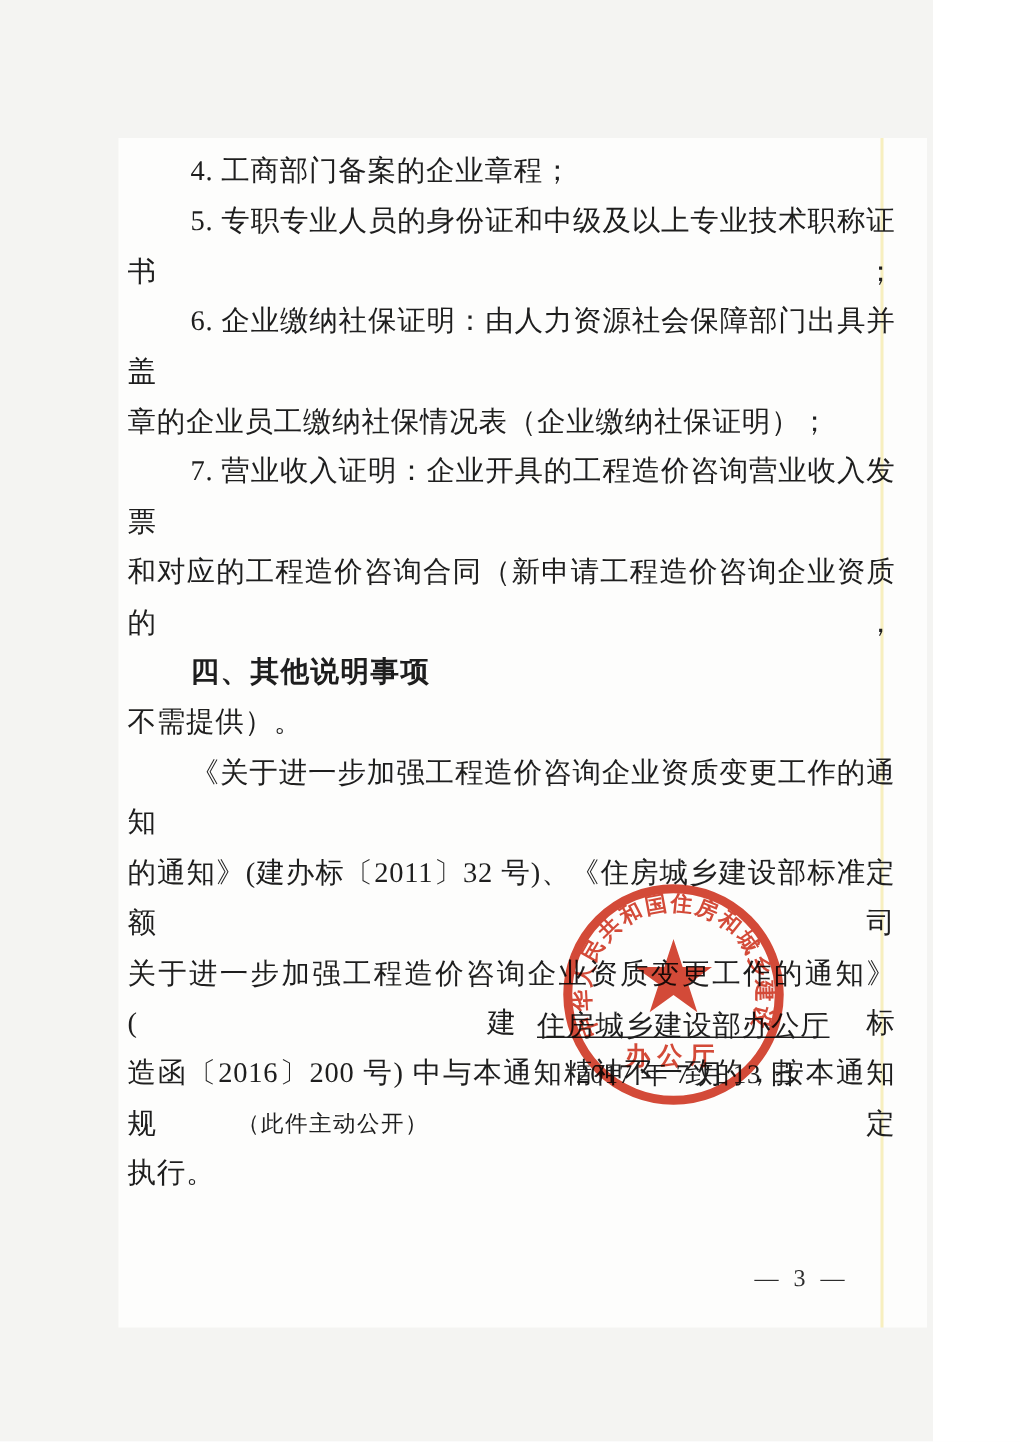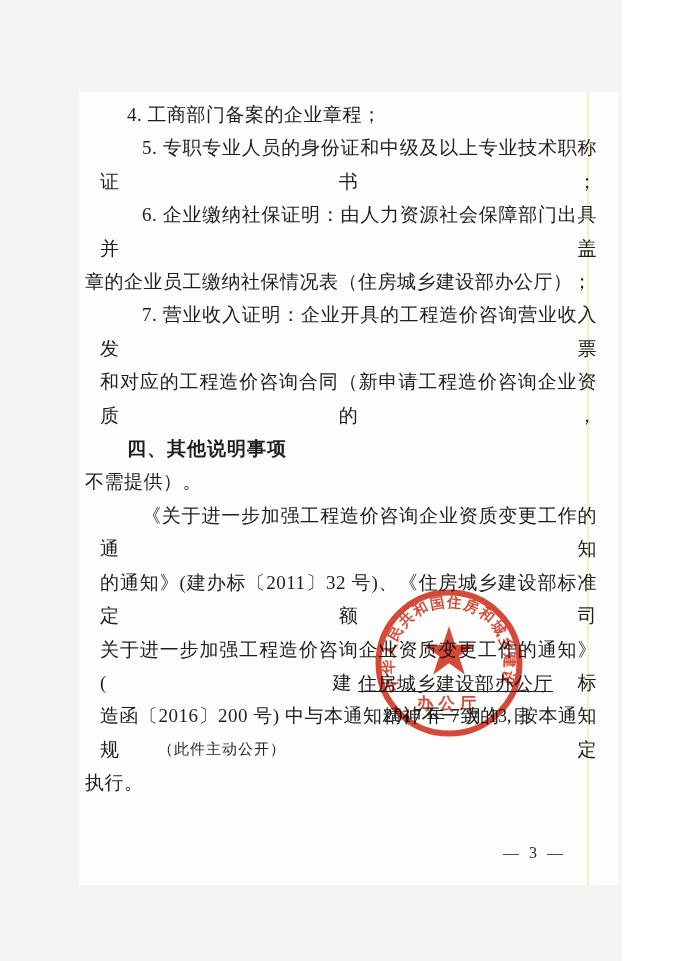--- a/index.html
+++ b/index.html
@@ -19,21 +19,21 @@
     position:absolute;left:587px;top:92px;width:2px;height:793px;
     background:rgba(243,228,140,0.55);
   }
   .body-text{
     position:absolute;left:85px;top:98px;width:512px;
     font-size:19px;line-height:33.4px;
     letter-spacing:0.5px;
   }
   .line{min-height:33.4px;}
   .line.indent{text-indent:42px;}
-  .line.fill{text-align:justify;text-align-last:justify;text-justify:inter-character;margin-left:15px;}
+  .line.fill{text-align:justify;text-align-last:justify;text-justify:inter-character;}
   .line.head{
     font-family:"Liberation Sans","DejaVu Sans",sans-serif;
     font-weight:bold;letter-spacing:1px;
   }
   .sig-org{
     position:absolute;left:358px;top:671px;
     font-size:19px;letter-spacing:0.5px;white-space:nowrap;text-decoration:underline;
   }
   .sig-date{
     position:absolute;left:384px;top:704px;
@@ -61,21 +61,21 @@
 
 <div class="canvas">
 
   <div class="paper"></div>
   <div class="scan-artifact-line"></div>
 
   <main class="body-text">
     <div class="line indent">4. 工商部门备案的企业章程；</div>
     <div class="line indent fill">5. 专职专业人员的身份证和中级及以上专业技术职称证书；</div>
     <div class="line indent fill">6. 企业缴纳社保证明：由人力资源社会保障部门出具并盖</div>
-    <div class="line">章的企业员工缴纳社保情况表（住房城乡建设部办公厅）；</div>
+    <div class="line">章的企业员工缴纳社保情况表（企业缴纳社保证明）；</div>
     <div class="line indent fill">7. 营业收入证明：企业开具的工程造价咨询营业收入发票</div>
     <div class="line fill">和对应的工程造价咨询合同（新申请工程造价咨询企业资质的，</div>
     <div class="line indent head">四、其他说明事项</div>
     <div class="line">不需提供）。</div>
     <div class="line indent fill">《关于进一步加强工程造价咨询企业资质变更工作的通知</div>
     <div class="line fill">的通知》(建办标〔2011〕32 号)、《住房城乡建设部标准定额司</div>
     <div class="line fill">关于进一步加强工程造价咨询企业资质变更工作的通知》(建标</div>
     <div class="line fill">造函〔2016〕200 号) 中与本通知精神不一致的，按本通知规定</div>
     <div class="line">执行。</div>
   </main>

